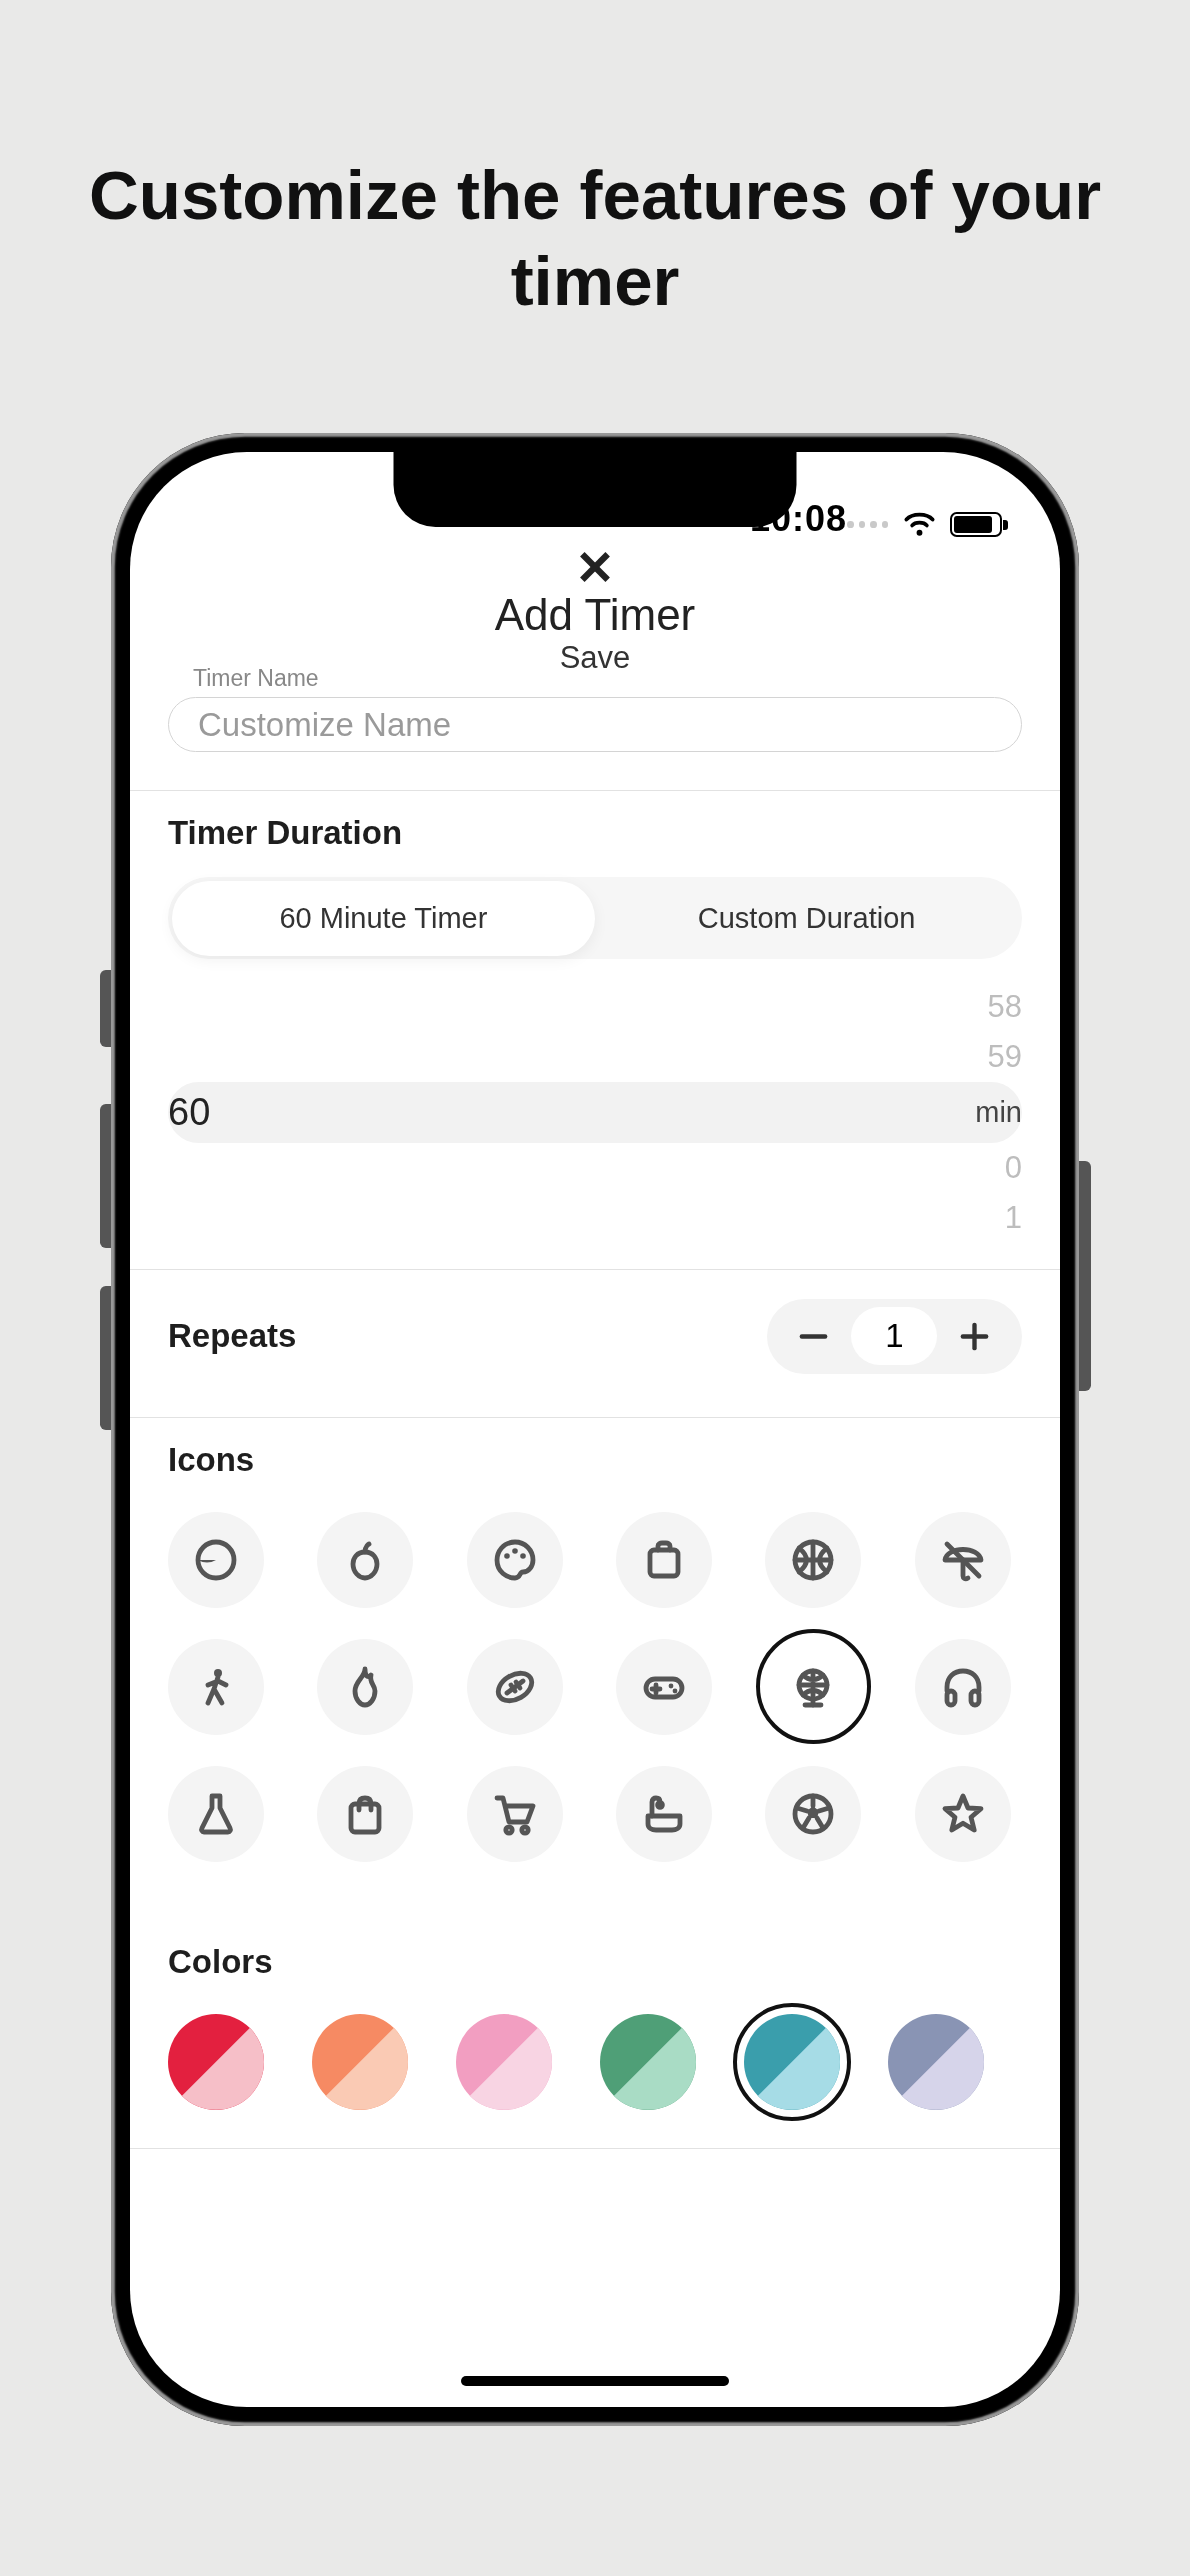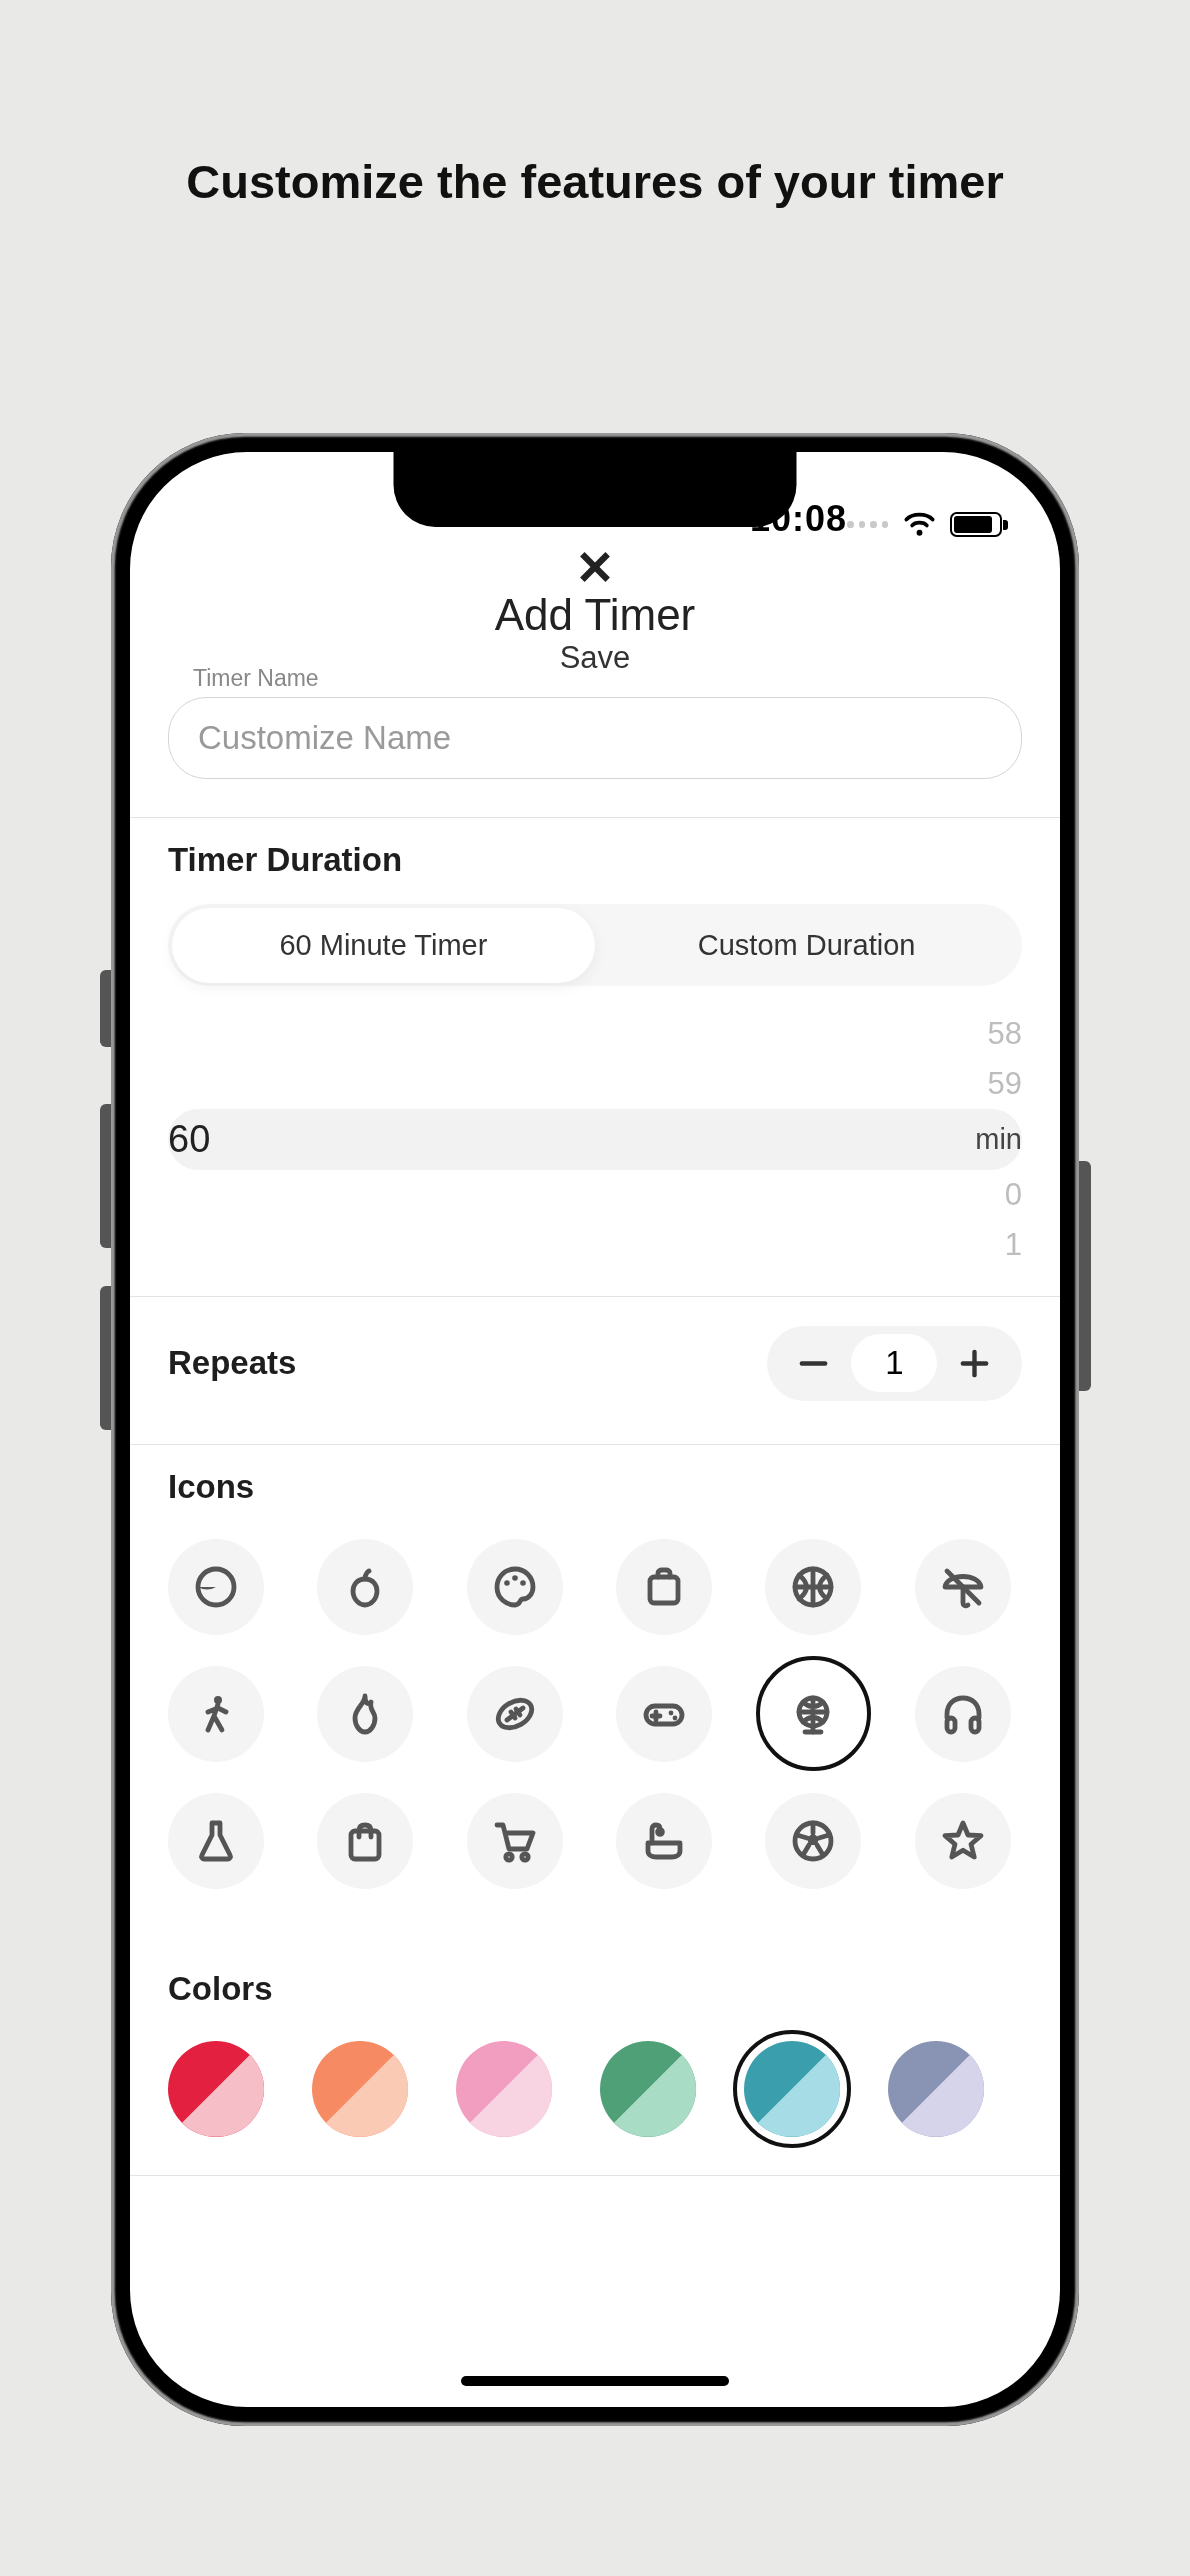--- a/index.html
+++ b/index.html
@@ -8,21 +8,21 @@
     background: #e9e9e8;
     font-family: -apple-system, "Helvetica Neue", Arial, sans-serif;
     position: relative;
   }
   .marketing-title {
     position: absolute;
     top: 153px;
     left: 0;
     width: 1190px;
     text-align: center;
-    font-size: 47px;
+    font-size: 69px;
     font-weight: 700;
     color: #111;
     line-height: 1.25;
   }
   
   .phone {
     position: absolute;
     top: 433px;
     left: 111px;
     width: 968px;
@@ -94,21 +94,21 @@
   .nav-save { font-size: 31px; font-weight:500; color:#333; }
 
   
   .section { padding: 23px 38px 38px 38px; border-bottom: 1.4px solid #e2e2e2; }
   .section-header { font-size: 33px; font-weight: 600; color:#1e1e1e; margin-bottom: 25px; }
 
   
   .name-label { font-size: 23px; color:#888; margin: 5.8px 0 5.8px 25px; }
   .name-input {
     width: 100%;
-    height: 82px;
+    height: 55px;
     border: 1.4px solid #d4d4d4;
     border-radius: 38px;
     padding: 12px 29px;
     font-size: 33px;
     color:#333;
     background:#fff;
   }
   .name-input::placeholder { color:#9a9a9a; }
 
   

